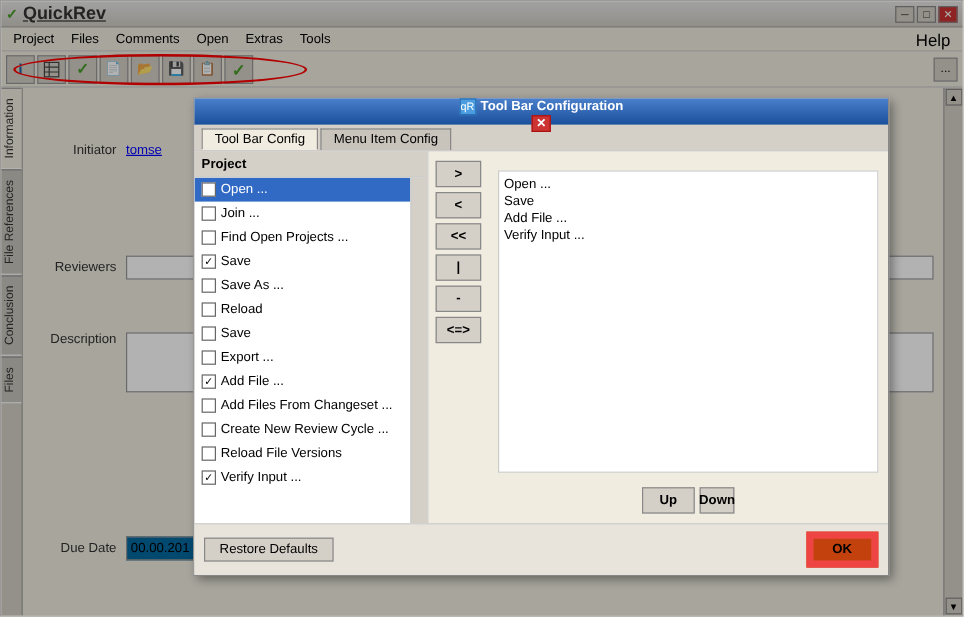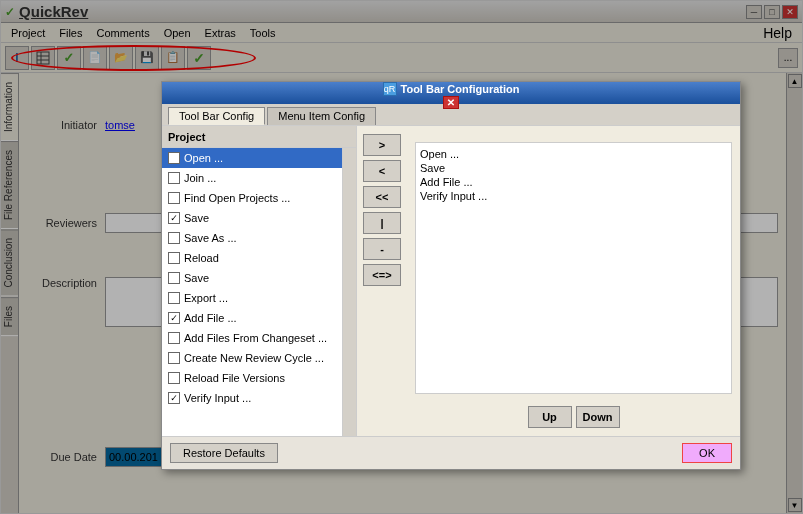--- a/index.html
+++ b/index.html
@@ -436,24 +436,24 @@
     .modal-footer-btn {
       padding: 3px 12px;
       font-size: 11px;
       background: #d4d0c8;
       border: 1px solid #888;
       cursor: pointer;
     }
     .modal-ok-btn {
       padding: 3px 16px;
       font-size: 11px;
-      background: #f0abfc;
-      border: 1px solid #ef4444;
-      cursor: pointer;
-      font-weight: normal;
+      background: #c2410c;
+      border: 6px solid #ef4444;
+      cursor: pointer;
+      font-weight: bold;
     }
   </style>
 </head>
 <body>
 
 <div class="main-window">
 
   <div class="title-bar">
     <div class="title-bar-left">
       <span style="color:#4a9d2a; font-size:12px; font-weight:bold;">✓</span>
@@ -626,21 +626,21 @@
             <div style="flex:1; display:flex; flex-direction:column; padding: 8px 0;">
               <div class="modal-right-list" id="modal-right-list">
 
               <div class="modal-right-item">Open ...</div>
                   <div class="modal-right-item">Save</div>
                   <div class="modal-right-item">Add File ...</div>
                   <div class="modal-right-item">Verify Input ...</div>
                 </div>
               <div style="display:flex; gap:4px; justify-content:center; padding:4px 8px 0 0;">
                 <div class="arrow-btn" style="width:44px;">Up</div>
-                <div class="arrow-btn" style="width:44px;">Down</div>
+                <div class="arrow-btn" style="width:29px;">Down</div>
               </div>
             </div>
           </div>
         </div>
       </div>
 
       <div class="modal-footer">
         <button class="modal-footer-btn">Restore Defaults</button>
         <button class="modal-ok-btn">OK</button>
       </div>

